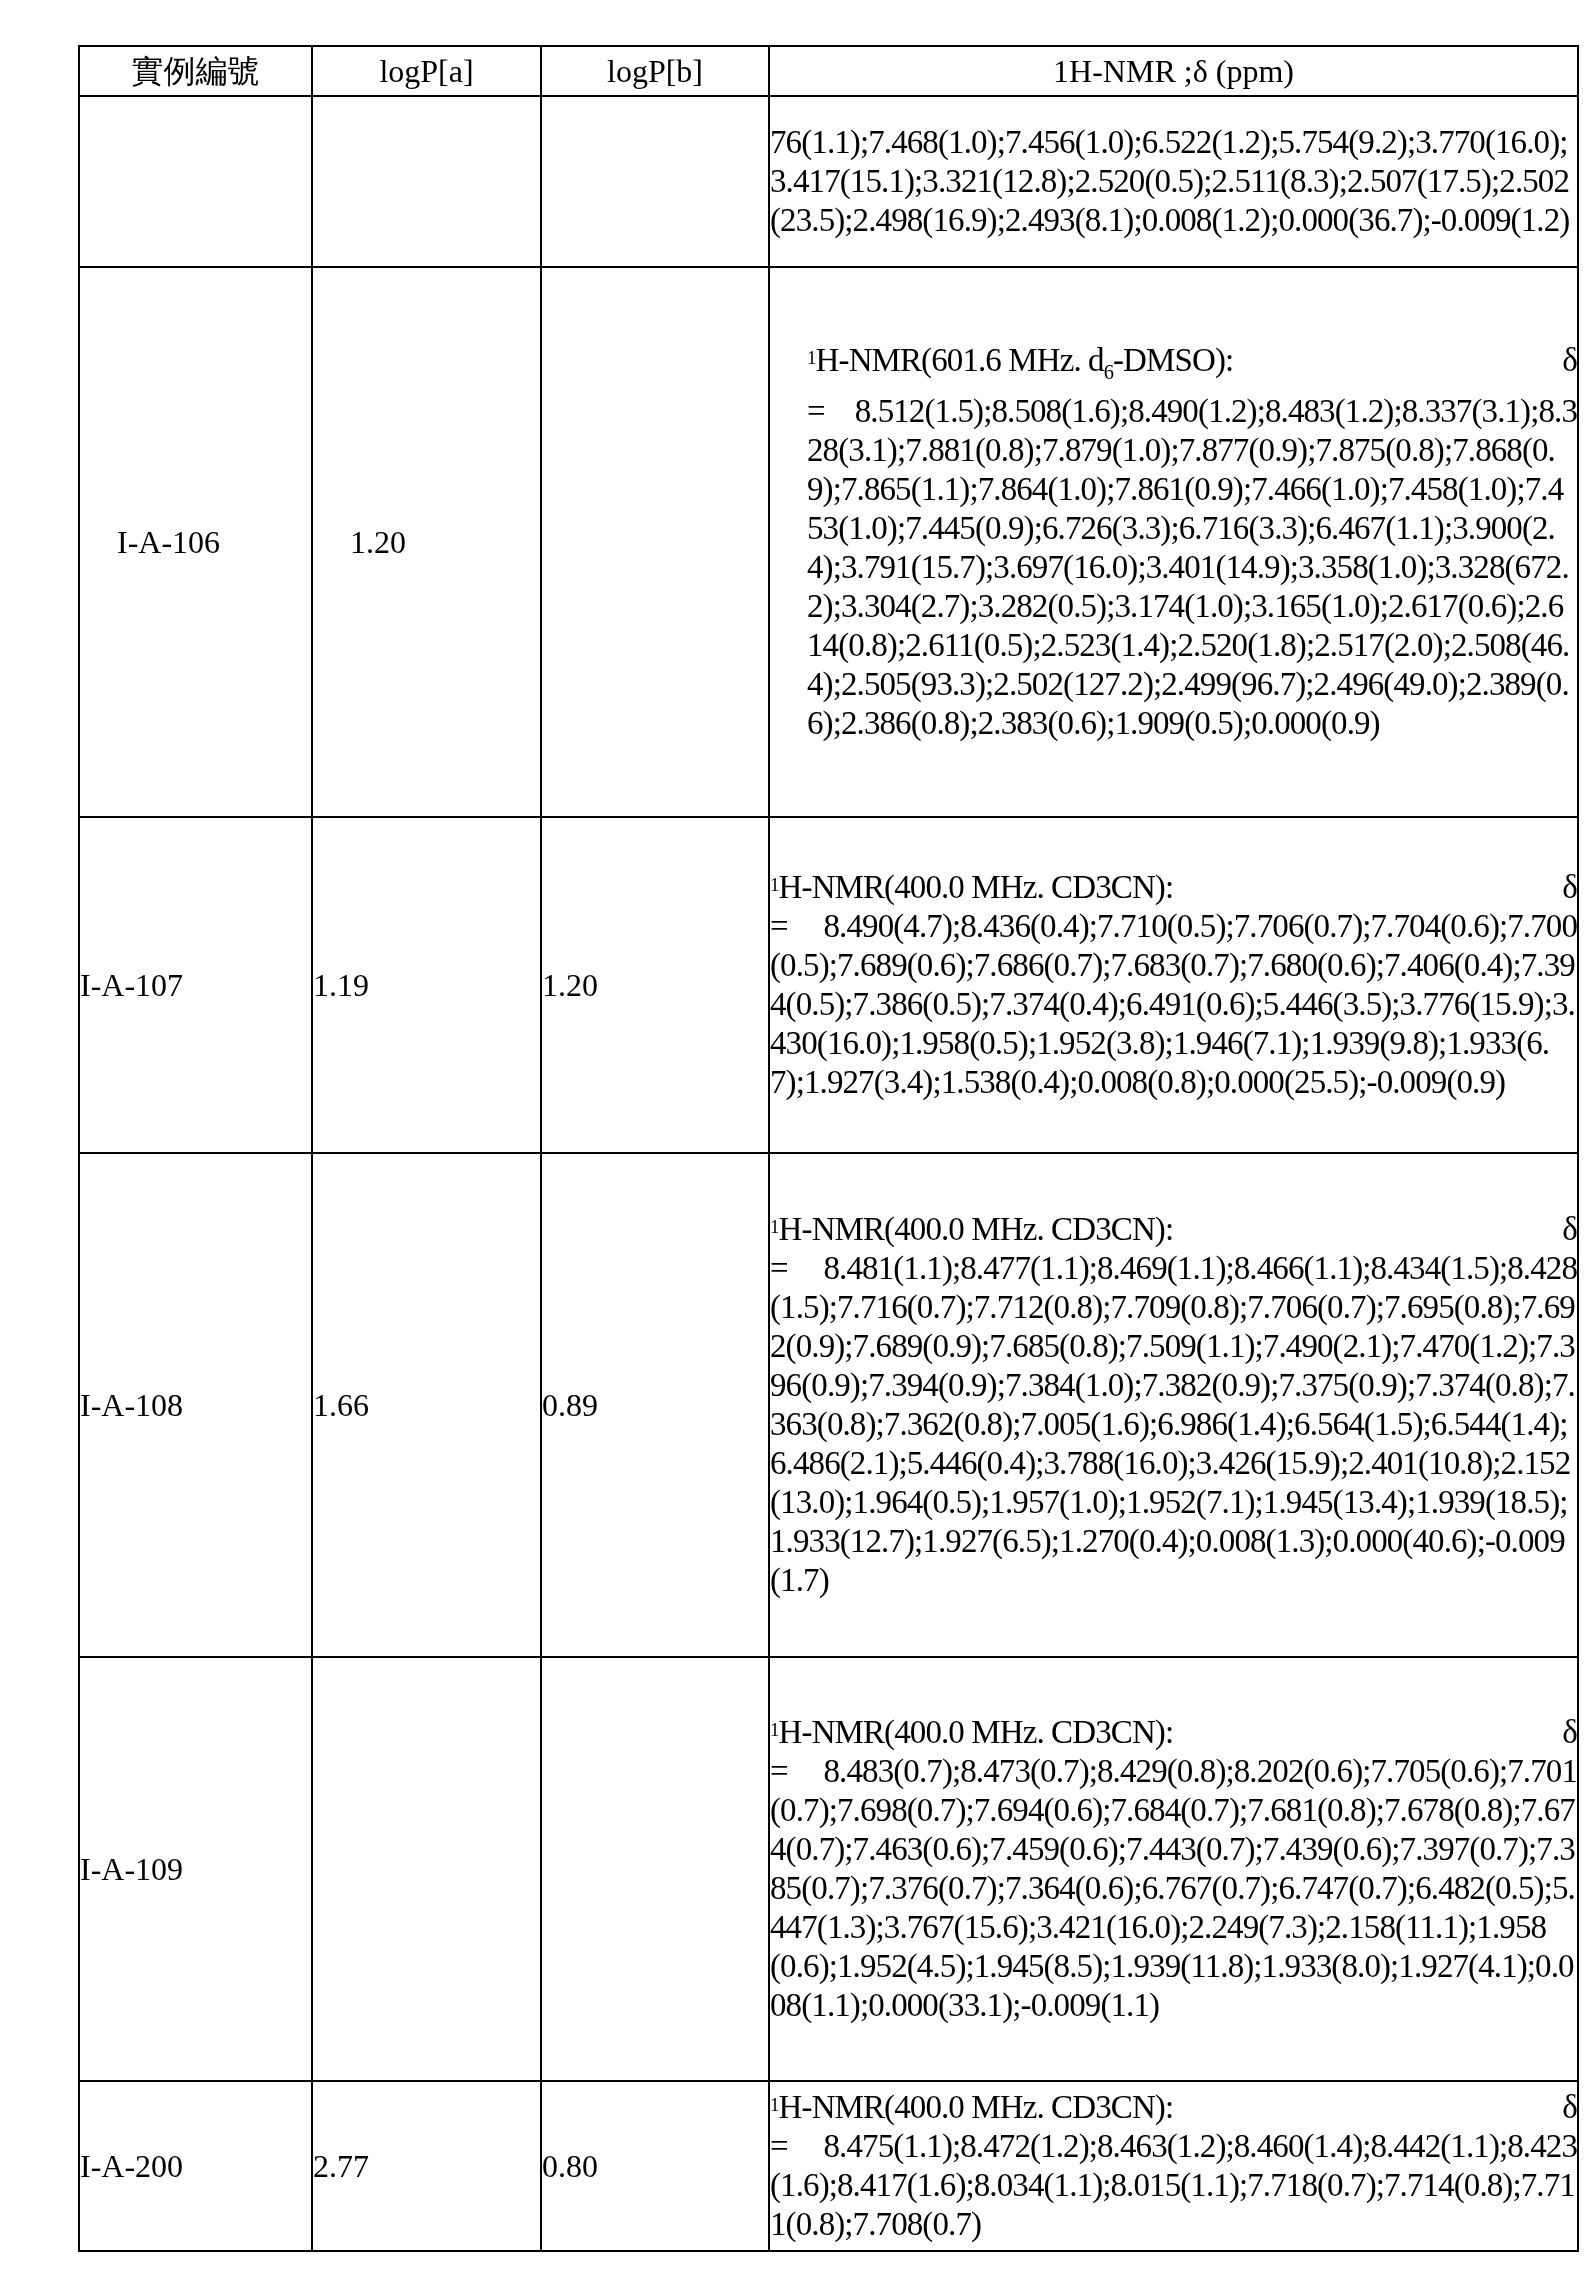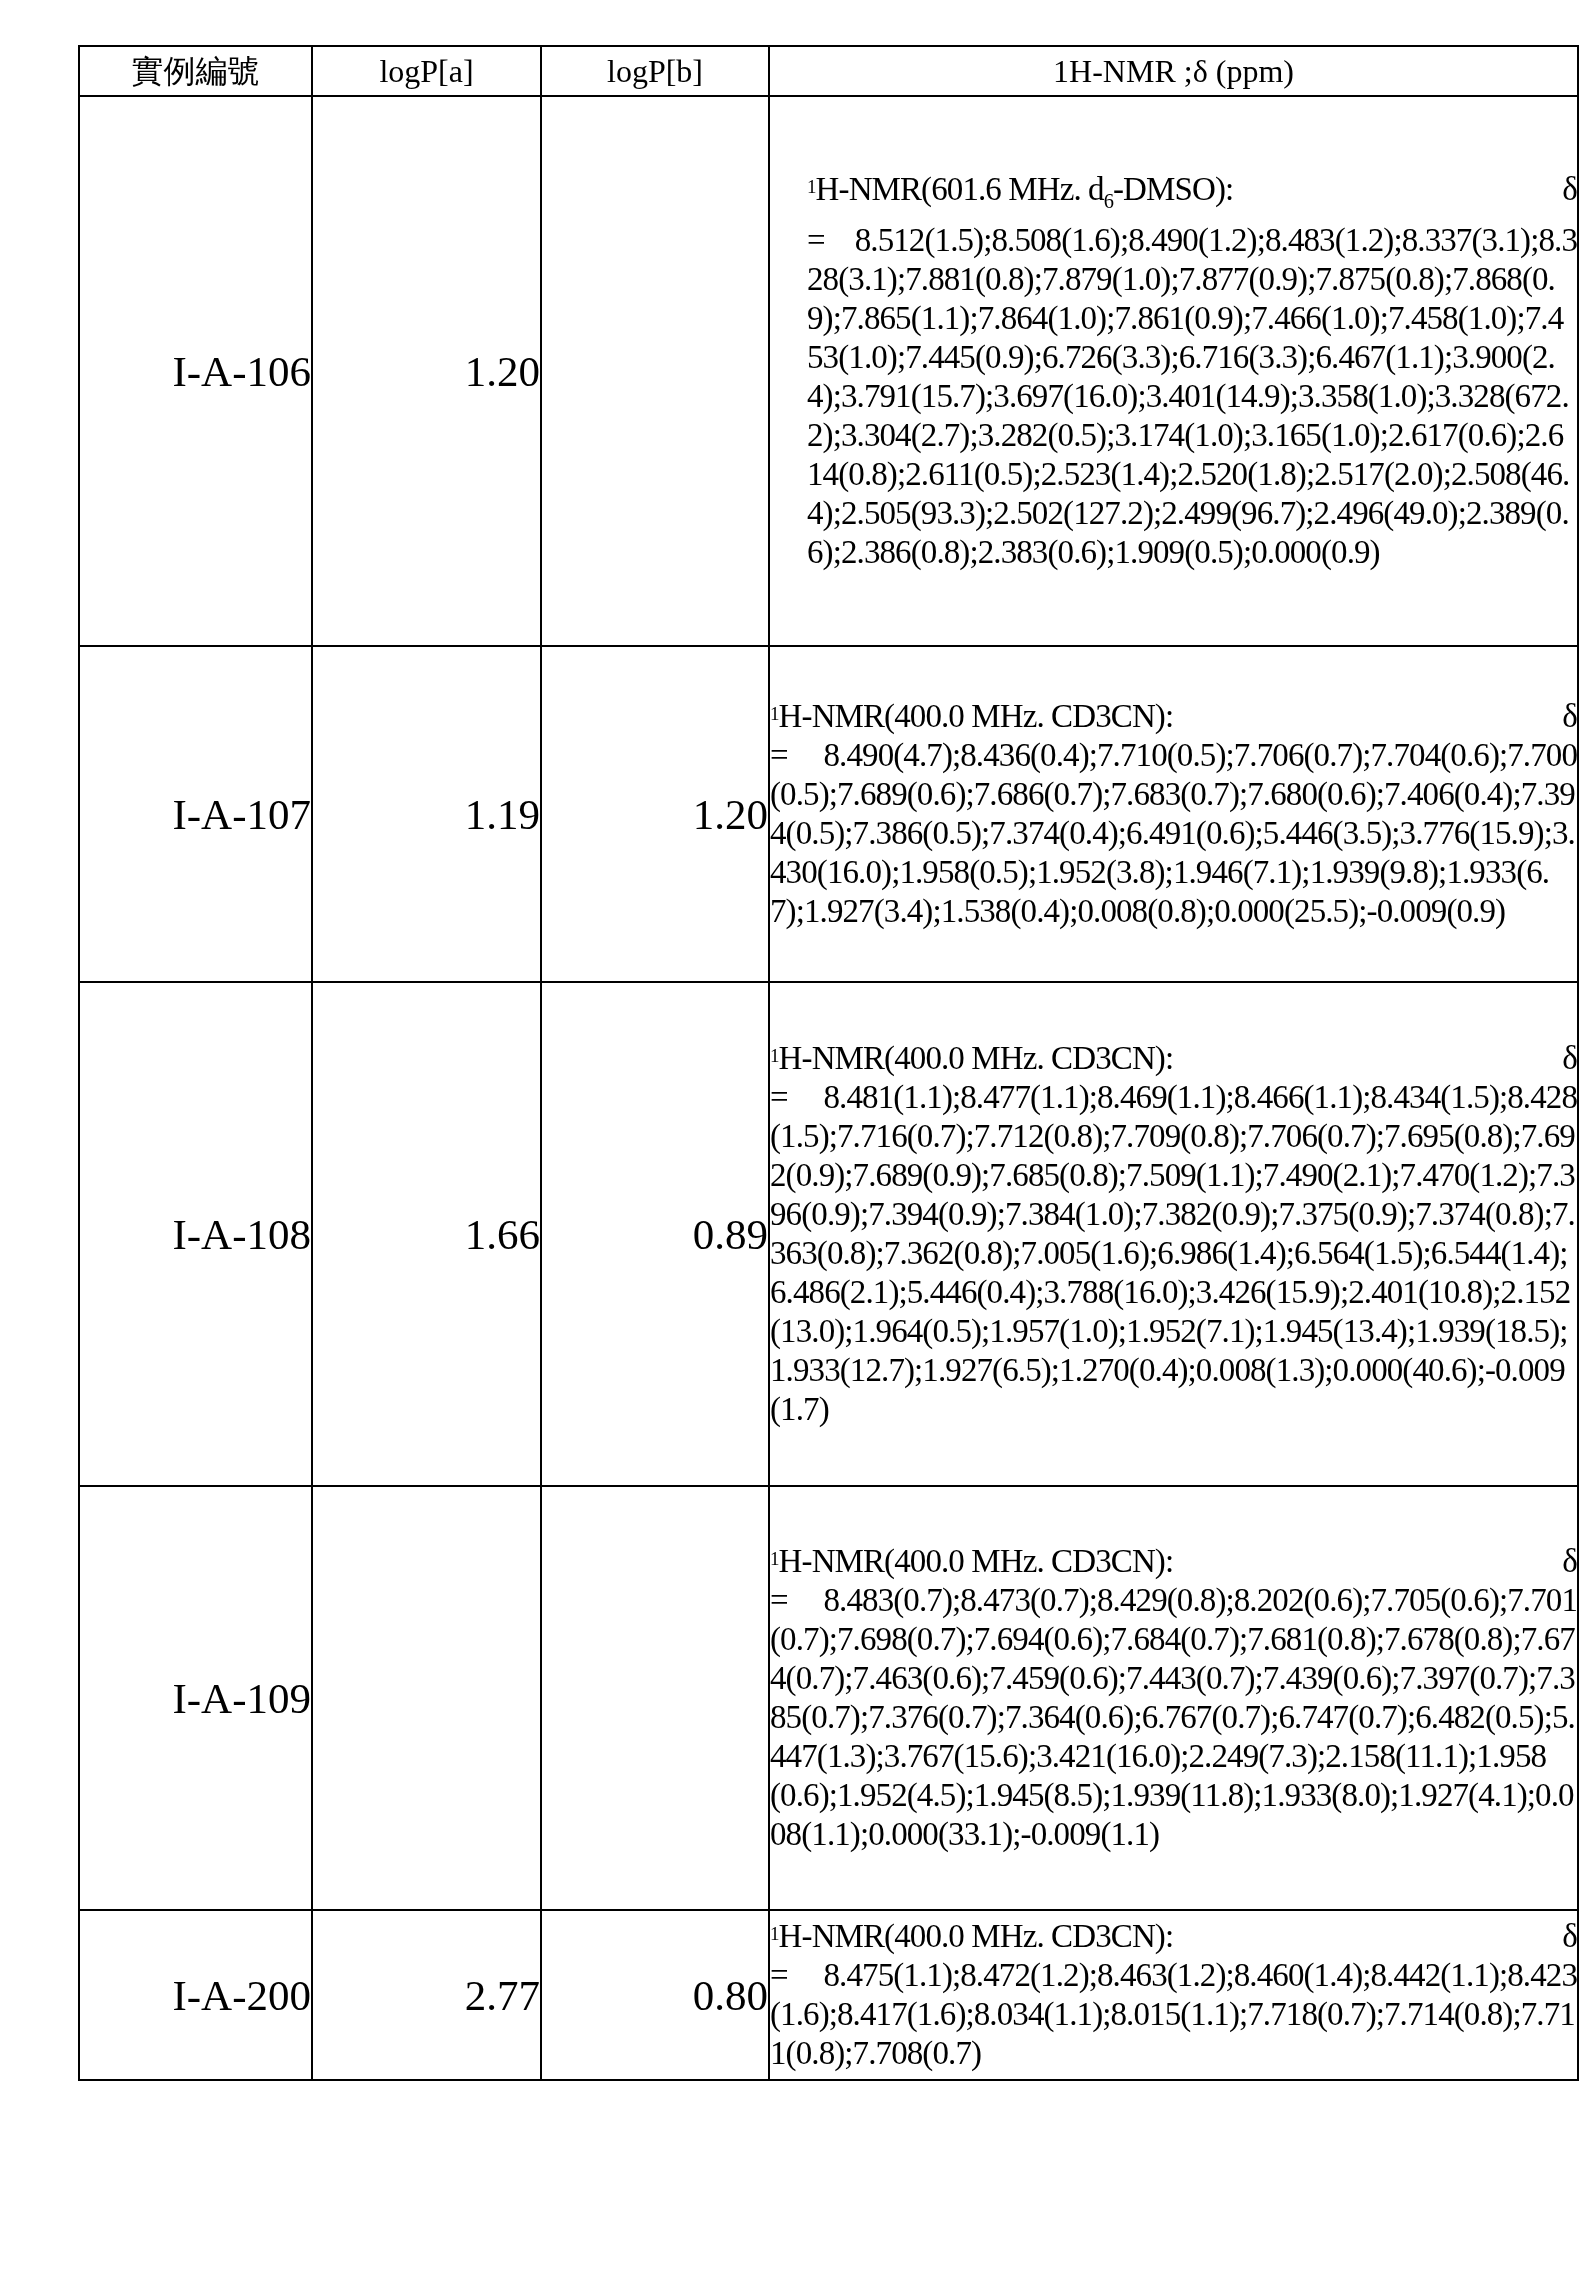--- a/index.html
+++ b/index.html
@@ -3,21 +3,21 @@
 <meta charset="utf-8">
 <style>
   html, body { margin: 0; padding: 0; background: #ffffff; }
   body { width: 1594px; height: 2295px; position: relative; overflow: hidden;
          font-family: "Liberation Serif", "DejaVu Serif", serif; color: #000; }
   table.nmr { position: absolute; left: 57px; top: 45px; width: 1500px;
               border-collapse: collapse; table-layout: fixed; margin-left: 21px; }
   table.nmr td, table.nmr th { border: 2.2px solid #000; padding: 0; vertical-align: middle; }
   col.c1 { width: 233px; } col.c2 { width: 229px; } col.c3 { width: 228px; } col.c4 { width: 809px; }
   th { height: 48px; font-weight: normal; font-size: 32px; text-align: center; line-height: 1; }
-  td.id, td.val { text-align: right; font-size: 43px; }
+  td.id, td.val { text-align: left; font-size: 32px; }
   td.nmr-cell { font-size: 33px; line-height: 39px; padding: 2.9px 10.2px 1.5px 10.2px;
                 text-align: justify; word-break: break-all; vertical-align: top;
                 letter-spacing: -0.9px; }
   .hdr-line { display: flex; justify-content: space-between; }
   sup.one { font-size: 19px; vertical-align: top; position: relative; top: -2.9px; }
   sub.six { font-size: 20.4px; }
   .eq { margin-right: 13px; }
   tr.r0 td { height: 169px; }
   tr.r1 td { height: 548px; padding-left: 37px; }
   tr.r2 td { height: 334px; }
@@ -37,20 +37,28 @@
     </colgroup>
   <thead>
     <tr>
       <th>實例編號</th>
       <th>logP[a]</th>
       <th>logP[b]</th>
       <th>1H-NMR ;δ (ppm)</th>
     </tr>
   </thead>
   <tbody>
+    <tr class="r0">
+      <td class="id"></td>
+      <td class="val"></td>
+      <td class="val"></td>
+      <td class="nmr-cell">
+        <span>76(1.1);7.468(1.0);7.456(1.0);6.522(1.2);5.754(9.2);3.770(16.0);3.417(15.1);3.321(12.8);2.520(0.5);2.511(8.3);2.507(17.5);2.502(23.5);2.498(16.9);2.493(8.1);0.008(1.2);0.000(36.7);-0.009(1.2)</span>
+      </td>
+    </tr>
 
     <tr class="r1">
       <td class="id">I-A-106</td>
       <td class="val">1.20</td>
       <td class="val"></td>
       <td class="nmr-cell">
         <div class="hdr-line">
           <span><sup class="one">1</sup><span>H-NMR(601.6 MHz. d</span><sub class="six">6</sub><span>-DMSO):</span></span>
           <span>δ</span>
         </div>

